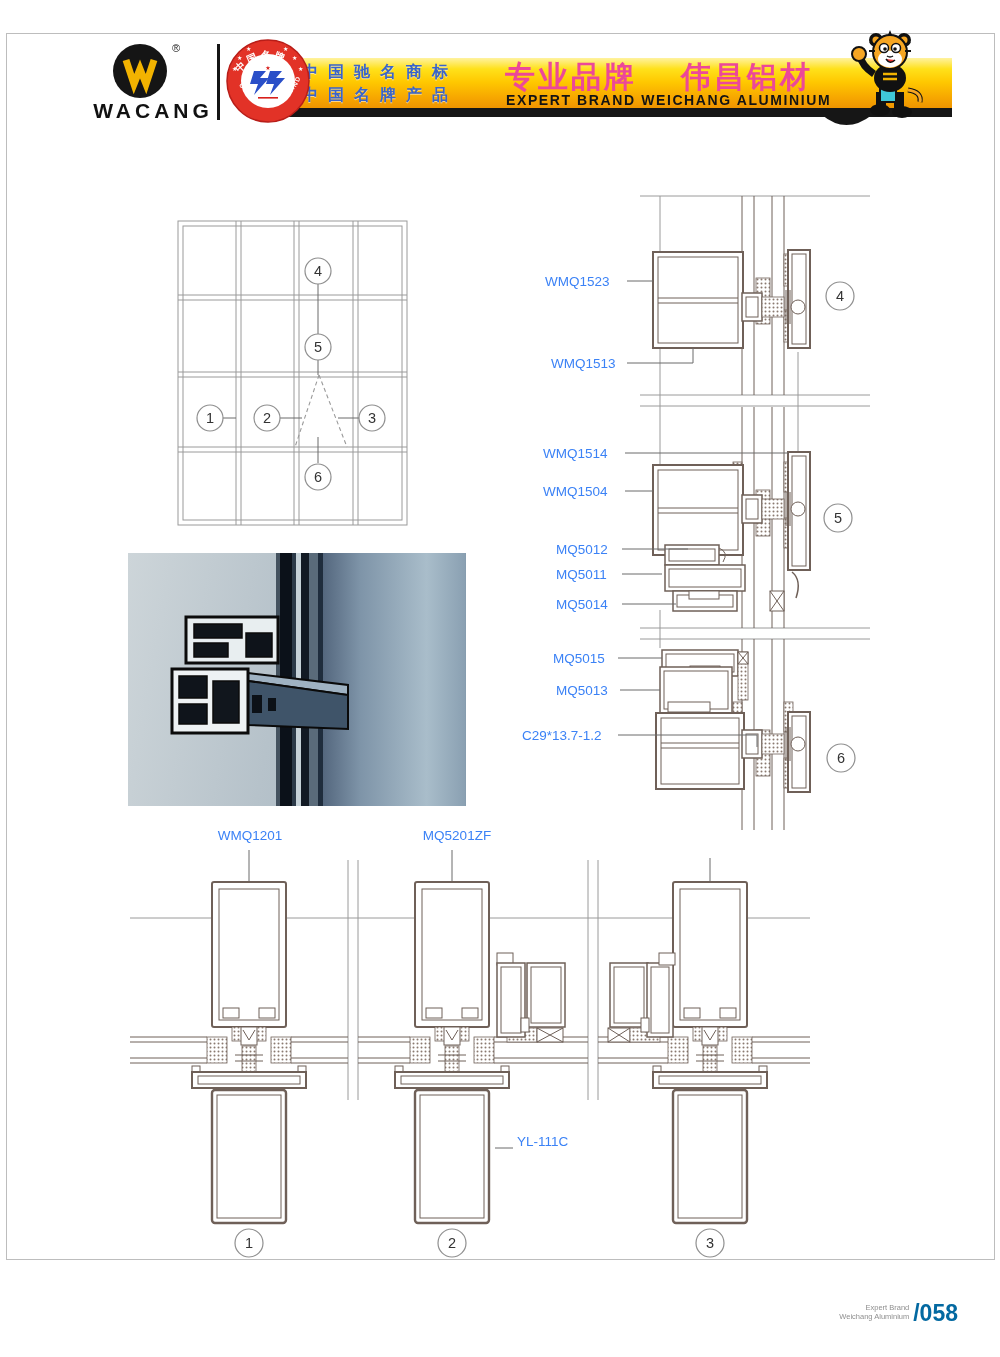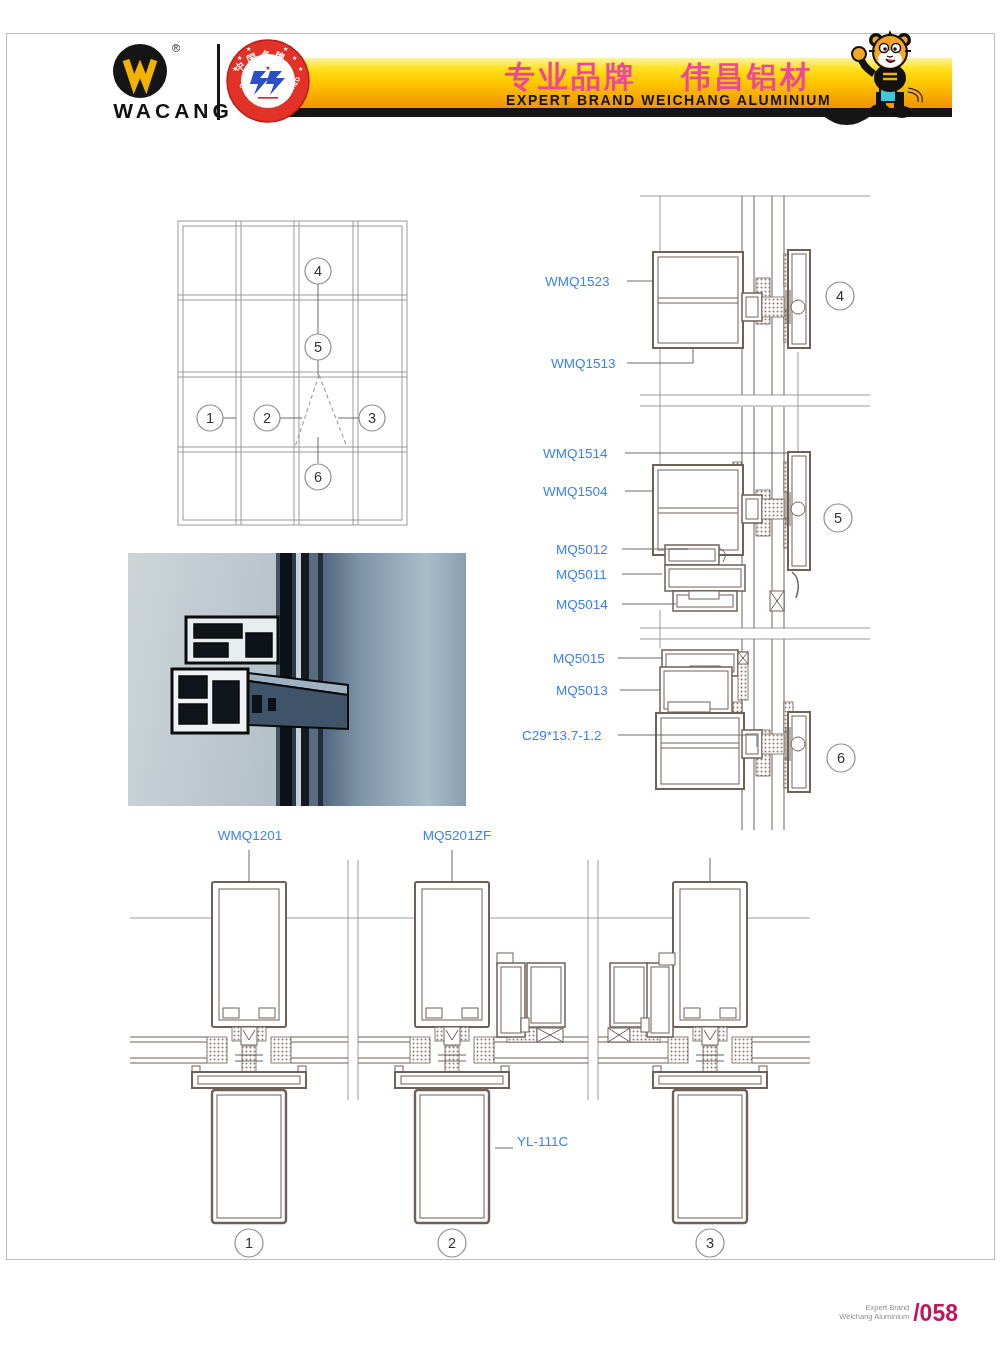--- a/index.html
+++ b/index.html
@@ -3,21 +3,21 @@
 <meta charset="utf-8">
 <style>
   html,body{margin:0;padding:0;background:#e9e9e9;}
   .page{position:relative;width:1000px;height:1357px;background:#fff;overflow:hidden;
         font-family:"Liberation Sans",sans-serif;margin:0 auto;}
   .abs{position:absolute;}
   .page-border{position:absolute;left:6px;top:33px;width:987px;height:1225px;
         border:1px solid #bdbdbd;pointer-events:none;}
   
   .wacang-word{position:absolute;left:86px;top:99px;width:134px;text-align:center;
-        font-weight:bold;font-size:21px;letter-spacing:4px;color:#111;margin-left:20px;}
+        font-weight:bold;font-size:21px;letter-spacing:4px;color:#111;}
   .divider{position:absolute;left:217px;top:44px;width:3px;height:76px;background:#161616;}
   .banner{position:absolute;left:268px;top:58px;width:684px;height:50px;
         background:linear-gradient(180deg,#fff2a0 0%,#ffe11a 22%,#ffc800 48%,#f7a800 78%,#ef9400 100%);}
   .banner-strip{position:absolute;left:268px;top:108px;width:684px;height:9px;background:#161616;}
   .honors{position:absolute;left:302px;top:60px;line-height:23px;font-size:16px;font-weight:bold;
         color:#3a64c8;letter-spacing:10px;white-space:nowrap;text-shadow:0 1px 0 rgba(255,255,255,.55);}
   .slogan{position:absolute;left:505px;top:57px;display:flex;gap:44px;font-size:30px;font-weight:900;
         color:#ec4899;letter-spacing:3px;white-space:nowrap;}
   .slogan-en{position:absolute;left:506px;top:92px;font-size:14px;font-weight:bold;color:#141414;
         letter-spacing:1.6px;white-space:nowrap;}
@@ -32,21 +32,21 @@
         background:linear-gradient(100deg,#cdd5d9 0%,#b6c2ca 45%,#9db0bd 100%);}
   .photo .glass{position:absolute;left:190px;top:0;width:148px;height:253px;
         background:linear-gradient(90deg,#54677e 0%,#7e94a8 25%,#a9bdca 70%,#8aa0b2 96%,#5d7282 100%);
         border-left:5px solid #1f2d3d;}
   .photo .mullion{position:absolute;left:148px;top:0;width:42px;height:253px;
         background:linear-gradient(90deg,#44525f 0px,#44525f 4px,#0b1119 4px,#0b1119 16px,
         #2c3a48 16px,#2c3a48 20px,#c6d2d8 20px,#c6d2d8 25px,#121a24 25px,#121a24 33px,#5a6b7a 33px,#5a6b7a 42px);}
   
   .footer{position:absolute;right:42px;top:1303px;display:flex;gap:4px;}
   .footer .tag{font-size:7.5px;line-height:9px;color:#8f8f8f;text-align:right;}
-  .footer .pageno{font-size:23px;line-height:20px;font-weight:bold;color:#be185d;}
+  .footer .pageno{font-size:23px;line-height:20px;font-weight:bold;color:#0369a1;}
   
   svg .p{stroke:#6f6058;fill:#fff;}
   svg .p2{stroke-width:2;} svg .p25{stroke-width:2.4;} svg .p15{stroke-width:1.5;} svg .p1{stroke-width:1;}
   svg .nf{fill:none;}
   svg .g{stroke:#9a9a9a;stroke-width:1;fill:none;}
   svg .dash{stroke:#9a9a9a;stroke-width:1.1;stroke-dasharray:4 3;fill:none;}
   svg .ld{stroke:#6b6b6b;stroke-width:1;fill:none;}
   svg .d{fill:url(#dotp);stroke:#6f6058;stroke-width:.8;}
   svg .co{fill:#fff;stroke:#8f8f8f;stroke-width:1.2;}
   svg .ct{font-family:"Liberation Sans",sans-serif;font-size:14.5px;fill:#333;text-anchor:middle;}
@@ -64,20 +64,24 @@
   </svg>
   <div class="wacang-word">WACANG</div>
   <div class="divider"></div>
 
   <div class="banner"></div>
   <div class="banner-strip"></div>
   <svg class="abs" style="left:820px;top:115px" width="56" height="22">
     <path d="M2 0 Q26 20 52 0 Z" fill="#161616"></path>
   </svg>
 
+  <div class="honors">
+    <div>中国驰名商标</div>
+    <div>中国名牌产品</div>
+  </div>
   <div class="slogan">
     <span>专业品牌</span>
     <span>伟昌铝材</span>
   </div>
   <div class="slogan-en">EXPERT BRAND WEICHANG ALUMINIUM</div>
 
   <svg class="abs" style="left:224px;top:37px" width="88" height="88" viewBox="0 0 88 88">
     <circle cx="44" cy="44" r="41" fill="#e23227" stroke="#b81d18" stroke-width="1.5"></circle>
     <circle cx="44" cy="44" r="27" fill="#ffffff"></circle>
     <defs>

